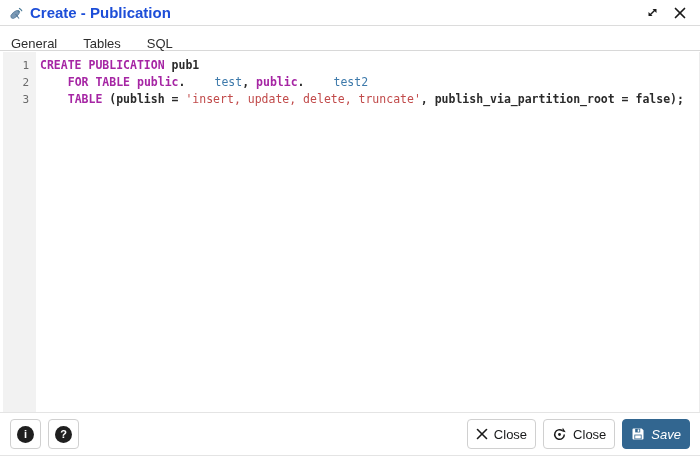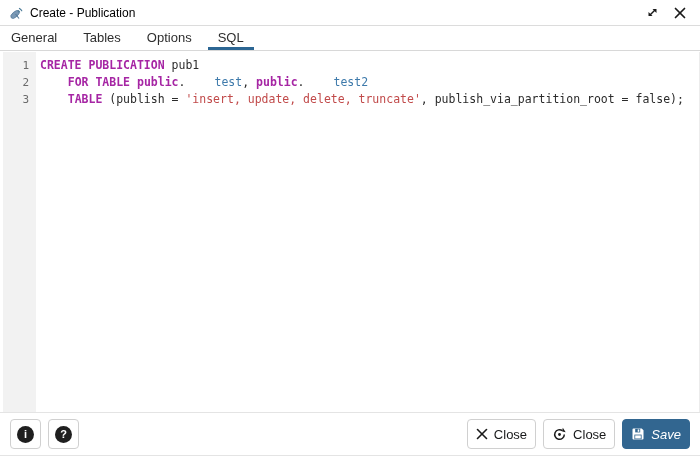--- a/index.html
+++ b/index.html
@@ -14,36 +14,36 @@
   .dialog { position: absolute; inset: 0; background: #fff; }
 
   
   .titlebar {
     position: absolute; top: 0; left: 0; right: 0; height: 26px;
     border-bottom: 1px solid #dcdcdc;
     display: flex; align-items: center; padding: 0 10px 0 8px;
     background: #fff;
   }
   .titlebar .app-icon { width: 16px; height: 16px; margin-right: 6px; flex: 0 0 auto; }
-  .titlebar .title { font-size: 12px; font-weight: normal; color: #000000; }
+  .titlebar .title { font-size: 15px; font-weight: bold; color: #1d4ed8; }
   .titlebar .spacer { flex: 1; }
   .tb-btn {
     width: 20px; height: 20px; display: flex; align-items: center; justify-content: center;
     cursor: pointer; margin-left: 8px;
   }
 
   
   .tabbar {
     position: absolute; top: 27px; left: 0; right: 0; height: 24px;
     border-bottom: 1px solid #d8d8d8;
     display: flex; align-items: stretch; padding-left: 1px;
     background: #fff;
   }
   .tab {
-    padding: 4px 10px; font-size: 13px; color: #2e2e2e;
+    padding: 16px 10px; font-size: 13px; color: #2e2e2e;
     display: flex; align-items: center; cursor: pointer;
     border-bottom: 3px solid transparent; margin-right: 6px;
   }
   .tab.active { border-bottom-color: #2c6693; }
 
   
   .editor {
     position: absolute; top: 52px; left: 0; right: 0; bottom: 46px;
     background: #fff; border-right: 1px solid #ececec;
     font-family: "DejaVu Sans Mono", monospace;
@@ -60,21 +60,21 @@
   .code-area {
     position: absolute; top: 0; left: 36px; right: 0; bottom: 0;
     padding: 5px 0 0 4px; cursor: text;
   }
   .code-line {
     font-size: 11.5px; line-height: 17px; white-space: pre; color: #2b2b2b;
   }
   .tok-keyword { color: #a626a4; font-weight: bold; }
   .tok-name    { color: #3e7aab; margin-left: 29px; }
   .tok-string  { color: #c14a4a; margin-top: 46px; }
-  .tok-plain   { color: #2b2b2b; }
+  .tok-plain   { color: #2b2b2b; font-weight: bold; }
 
   
   .footer {
     position: absolute; left: 0; right: 0; top: 412px; height: 44px;
     background: #fff; border-top: 1px solid #e4e4e4; border-bottom: 1px solid #e4e4e4;
     display: flex; align-items: center; padding: 0 10px;
   }
   .btn {
     height: 30px; border: 1px solid #d0d0d0; border-radius: 4px; background: #fff;
     display: inline-flex; align-items: center; justify-content: center; gap: 6px;
@@ -119,21 +119,20 @@
       <svg width="12" height="12" viewBox="0 0 12 12" stroke="#1a1a1a" stroke-width="1.7" stroke-linecap="round">
         <line x1="1.5" y1="1.5" x2="10.5" y2="10.5"></line>
         <line x1="10.5" y1="1.5" x2="1.5" y2="10.5"></line>
       </svg>
     </span>
   </div>
 
   <div class="tabbar" id="tabbar">
       <div class="tab">General</div>
       <div class="tab">Tables</div>
-      <div class="tab">Options</div>
       <div class="tab active">SQL</div>
     </div>
 
   <div class="editor">
     <div class="gutter" id="gutter">
         <div class="line-number">1</div>
         <div class="line-number">2</div>
         <div class="line-number">3</div>
       </div>
     <div class="code-area" id="code-area">

